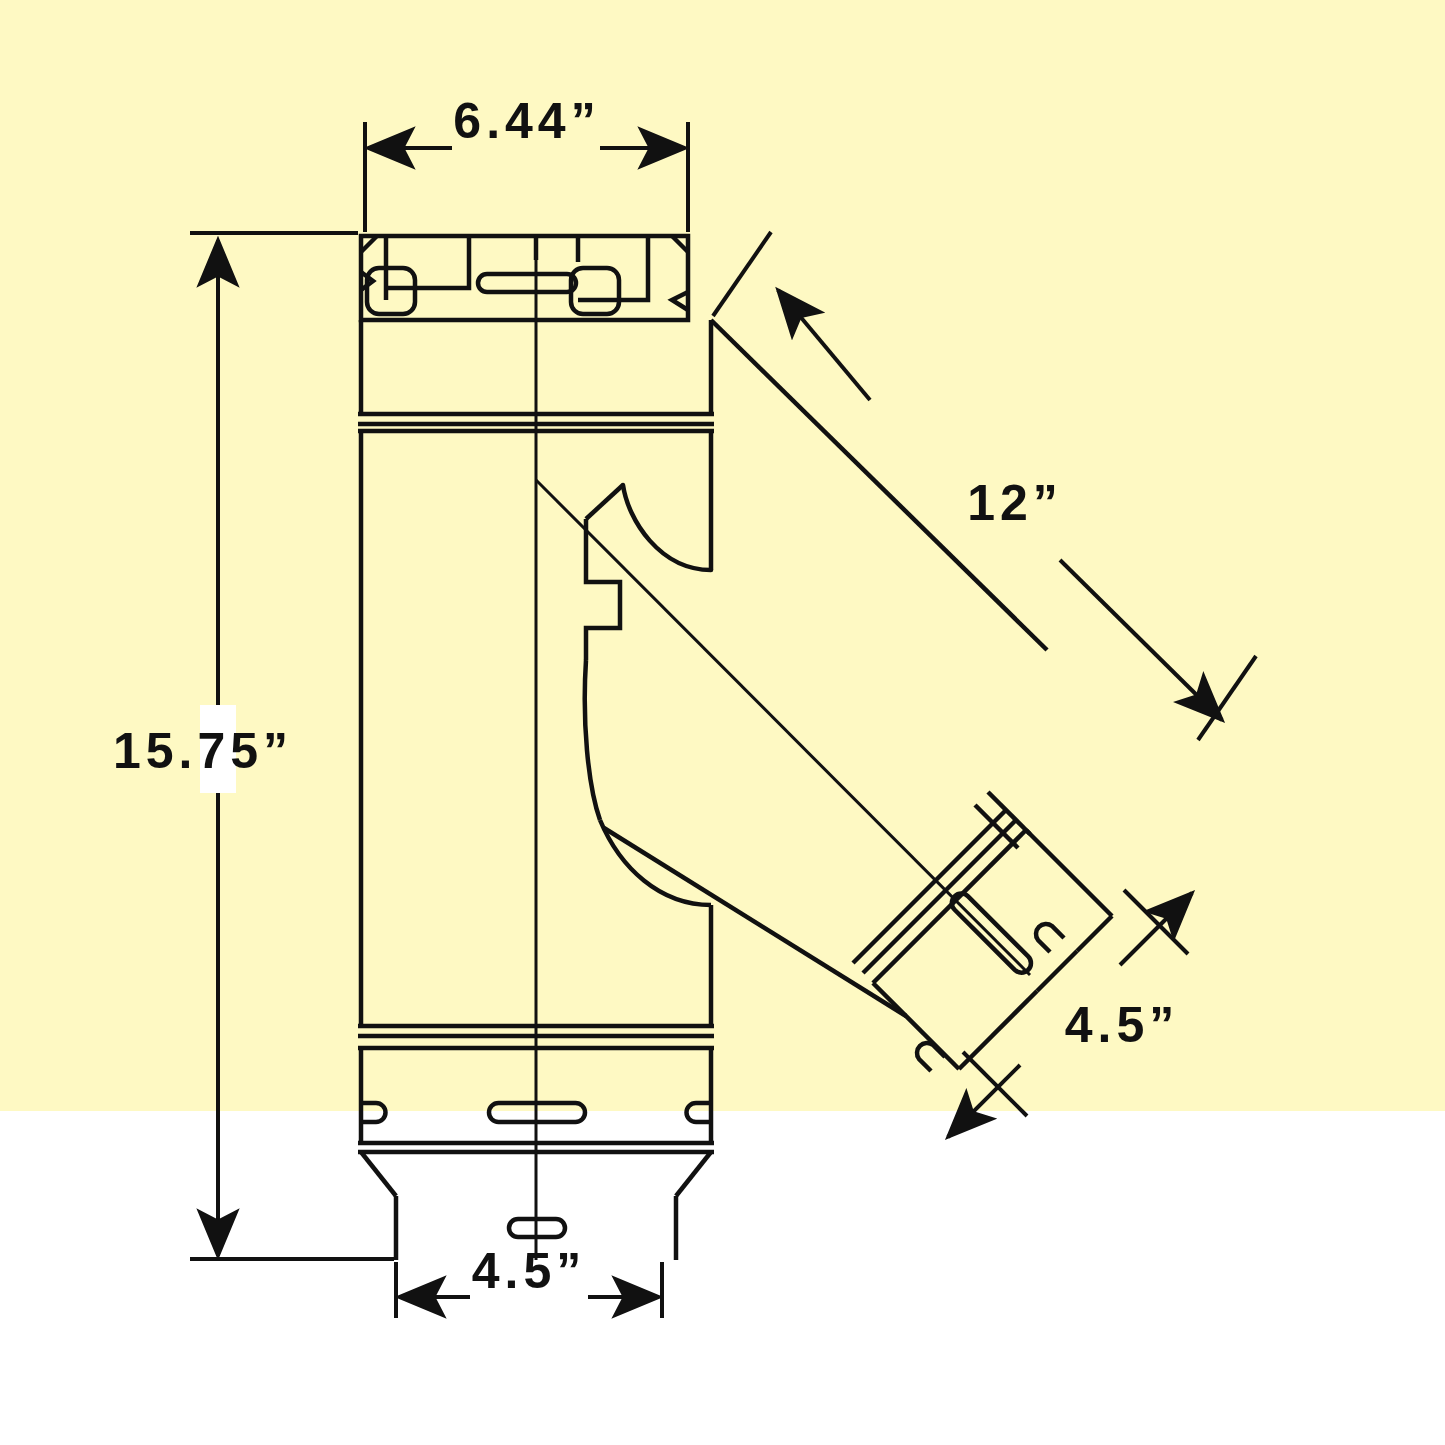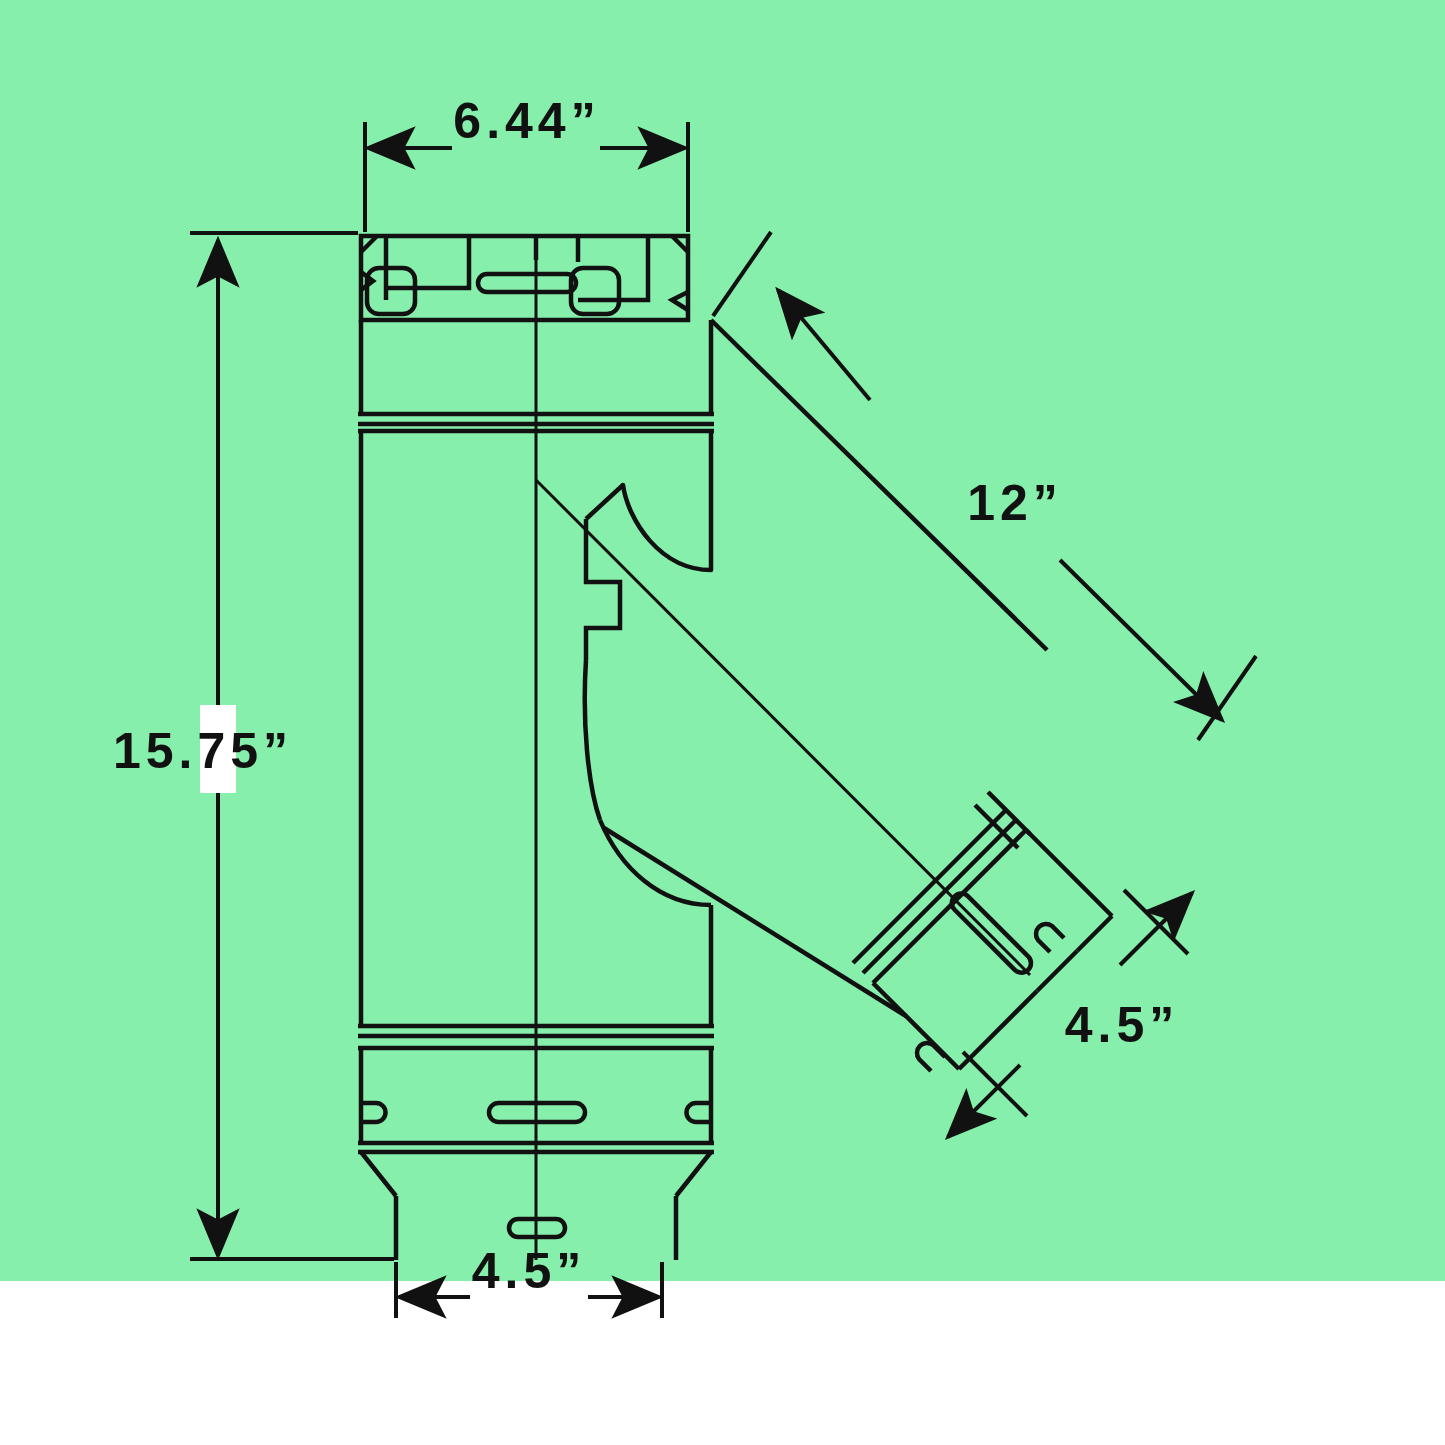--- a/index.html
+++ b/index.html
@@ -10,22 +10,22 @@
   }
   body {
     width: 1445px;
     height: 1445px;
     font-family: "Liberation Sans", sans-serif;
     overflow: hidden;
   }
   #drawing-root {
     position: relative;
     width: 1445px;
-    height: 1281px;
-    background: #86efac;
+    height: 1111px;
+    background: #fef9c3;
   }
   svg.drawing-canvas {
     position: absolute;
     top: 0;
     left: 0;
     width: 1445px;
     height: 1445px;
     display: block;
   }
   .dim-text {

